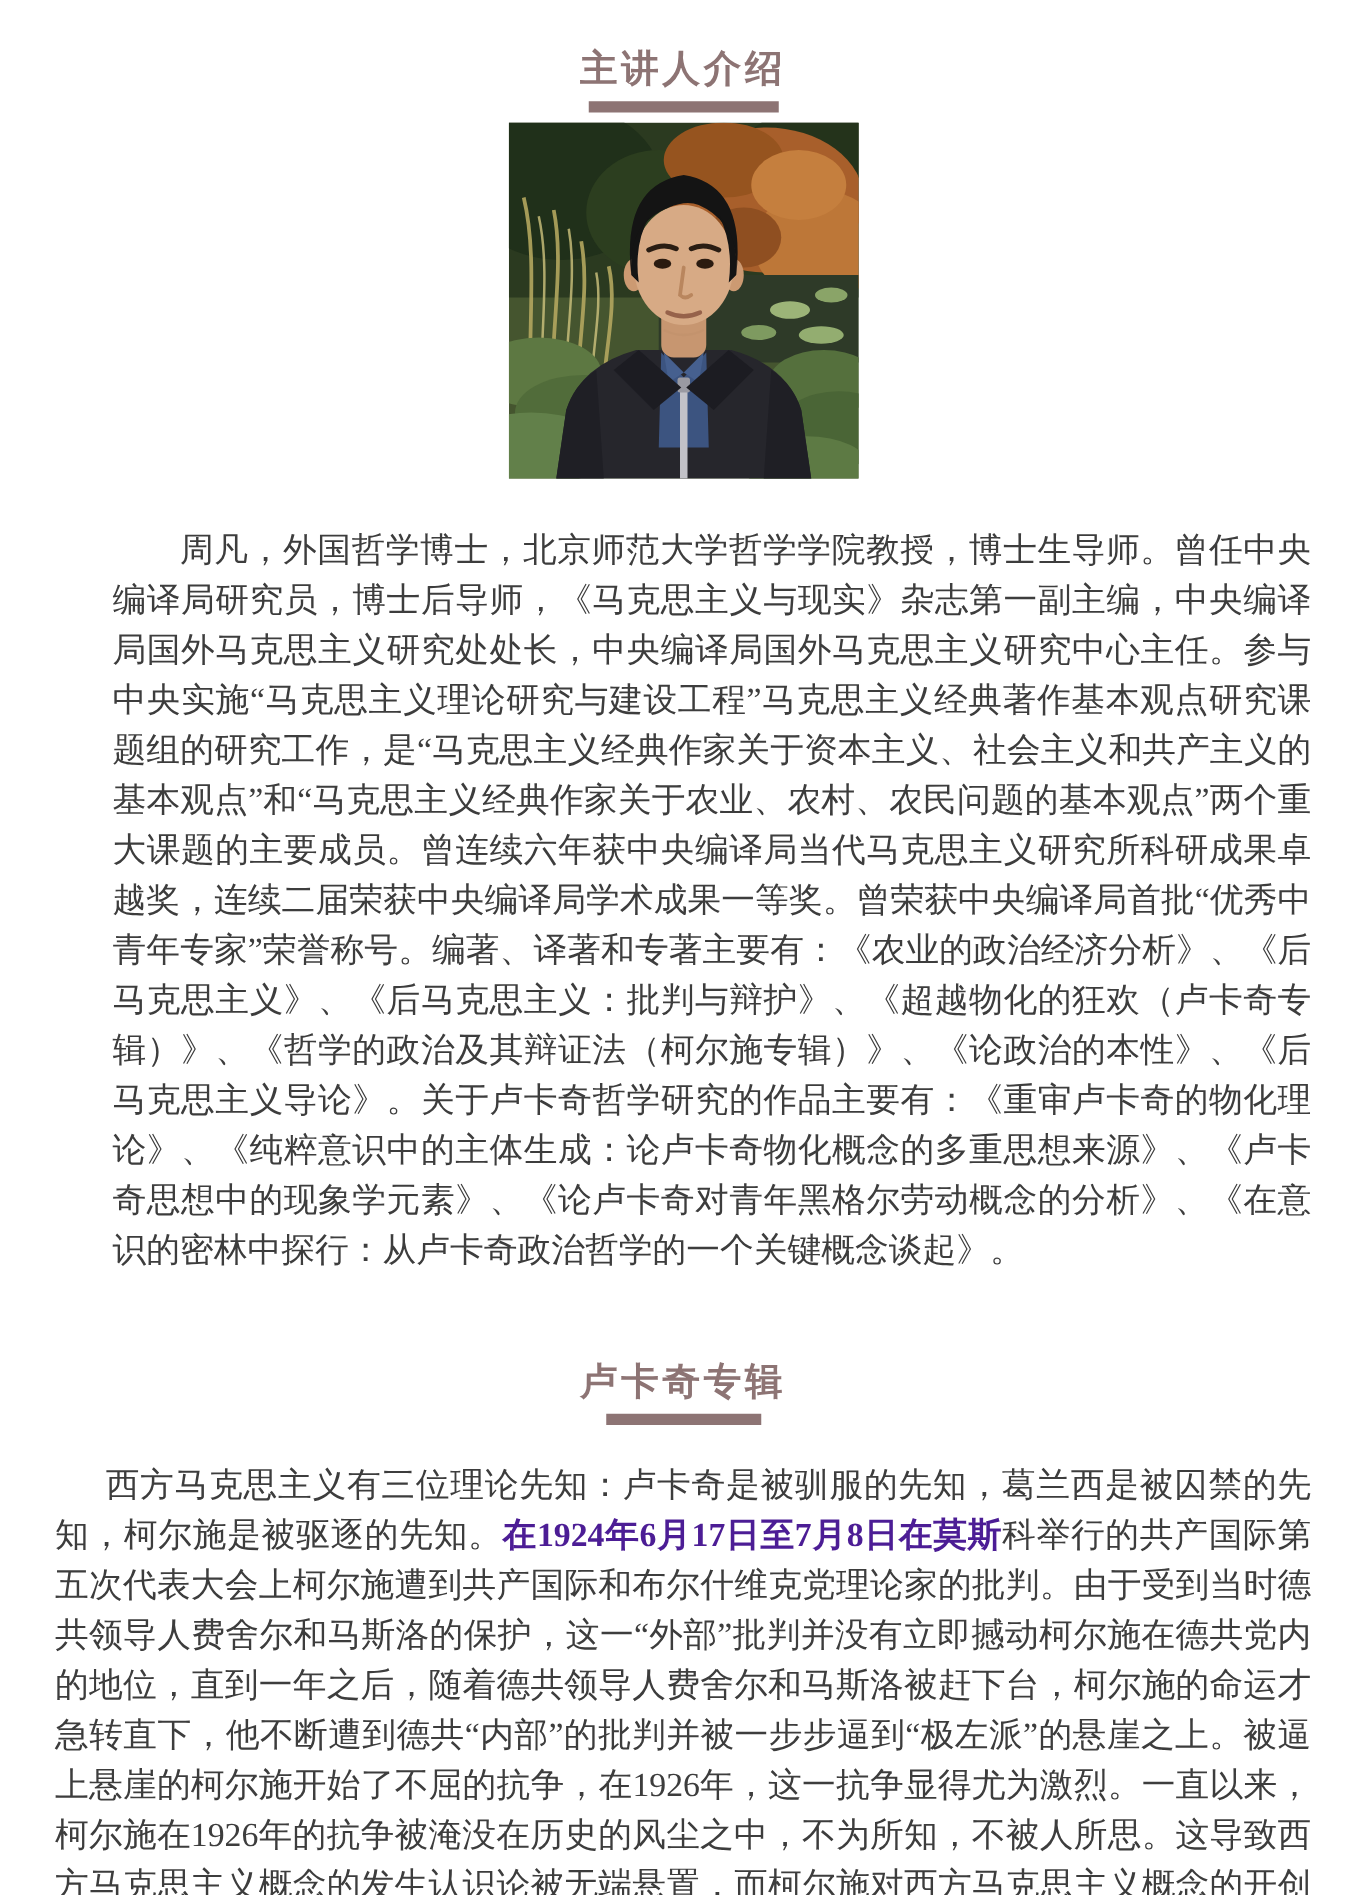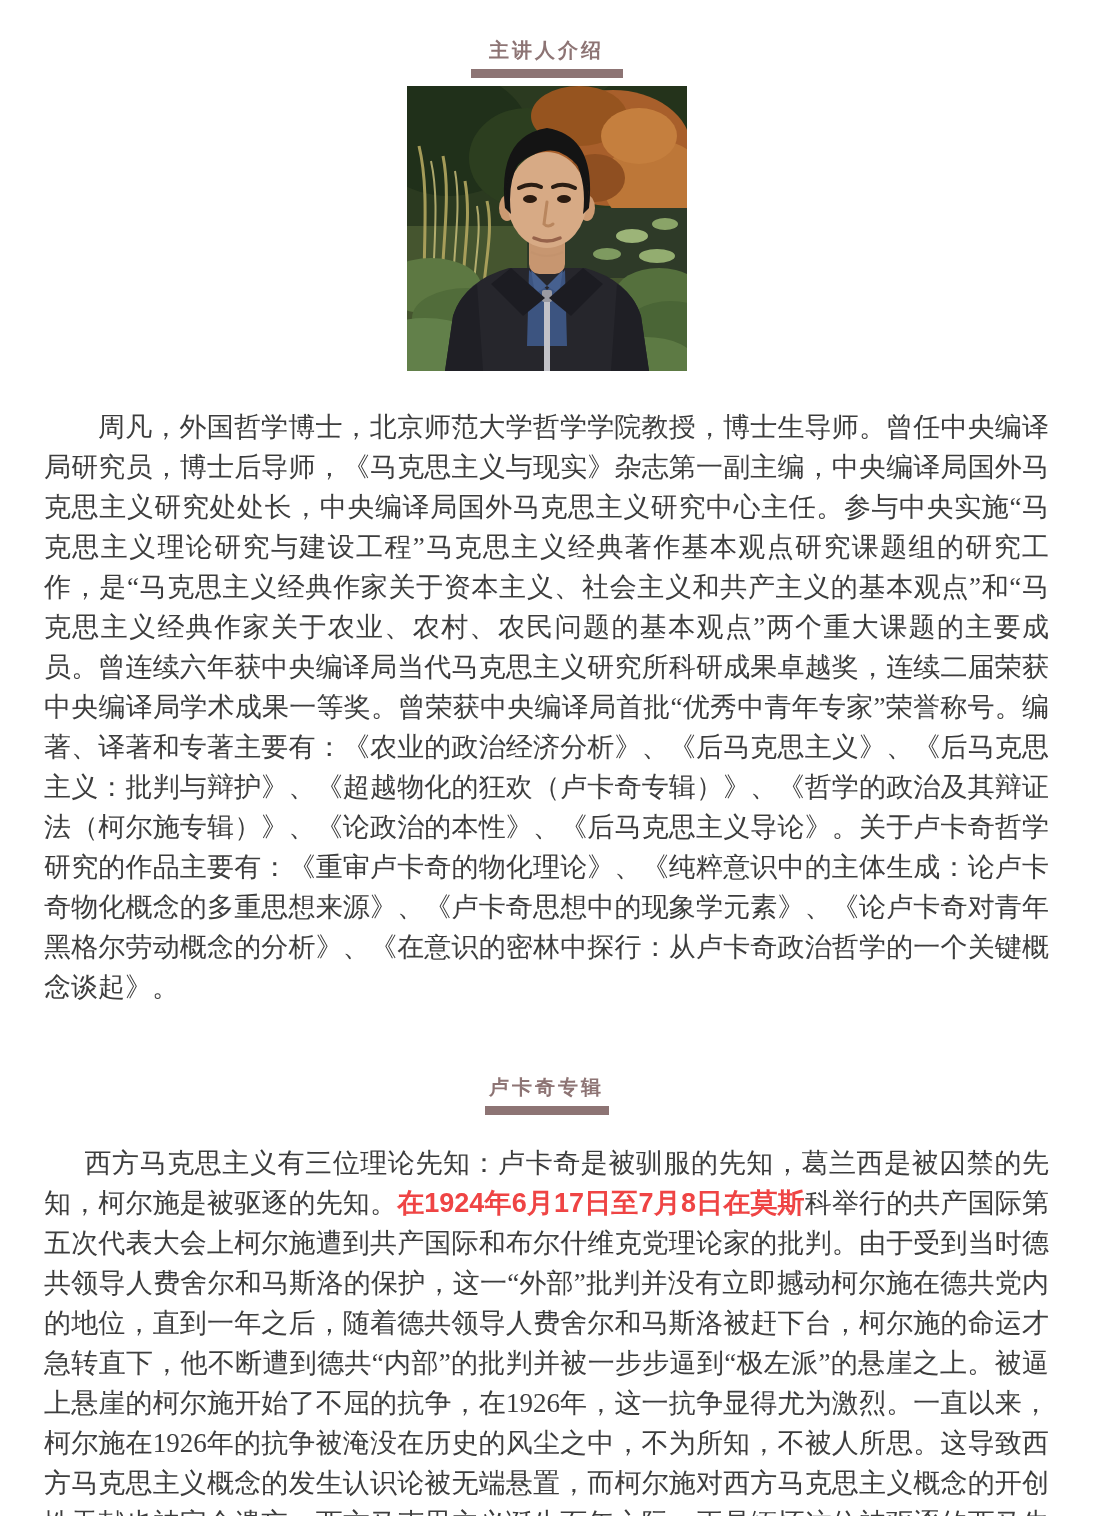--- a/index.html
+++ b/index.html
@@ -20,21 +20,21 @@
     box-sizing: border-box;
     padding: 38px 44px 40px 44px;
   }
   .section-header {
     text-align: center;
   }
   .section-title {
     display: inline-block;
     font-family: Liberation Serif, serif;
     font-weight: bold;
-    font-size: 20px;
+    font-size: 30px;
     letter-spacing: 3px;
     color: #8d7474;
     line-height: 1.2;
   }
   .title-bar {
     height: 9px;
     background: #8d7474;
     margin: 7px auto 0 auto;
   }
   .title-bar.wide { width: 152px; }
@@ -54,32 +54,33 @@
     font-size: 27px;
     line-height: 40px;
     text-align: justify;
     text-justify: inter-ideograph;
     color: #3d3d3d;
     margin: 0;
   }
   .bio-paragraph {
     margin-top: 32px;
     text-indent: 2em;
+    margin-left: 46px;
   }
   .section-2 {
     margin-top: 68px;
   }
   .intro-paragraph {
     margin-top: 28px;
     text-indent: 1.5em;
   }
   .bold-date {
-    font-family: Liberation Sans, sans-serif;
+    font-family: Liberation Serif, serif;
     font-weight: bold;
-    color: #ef4444;
+    color: #4c1d95;
   }
 </style>
 </head>
 <body>
 
 <div class="page">
 
   <div class="section-header">
     <div class="section-title">主讲人介绍</div>
     <div class="title-bar wide"></div>

